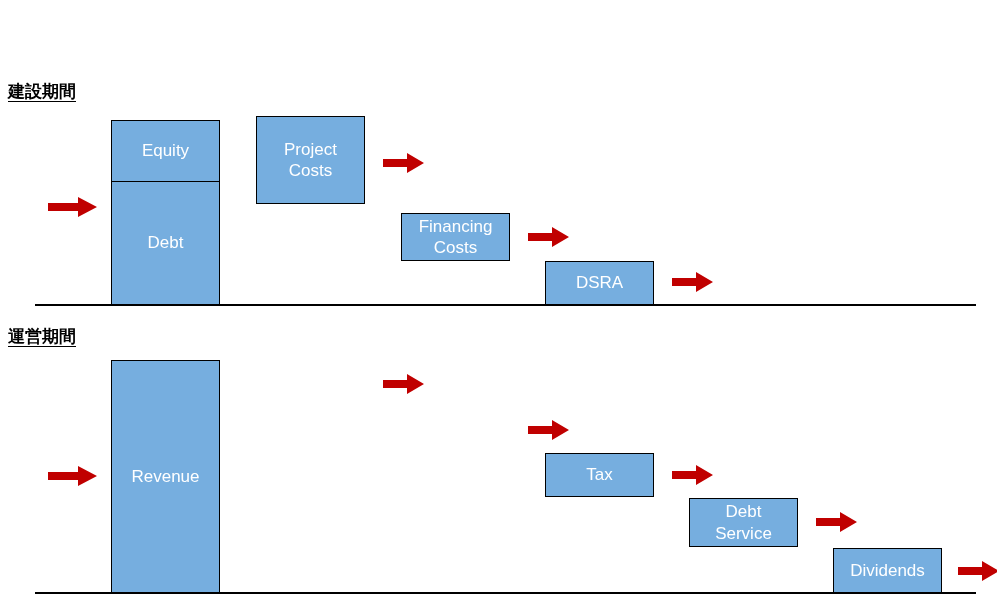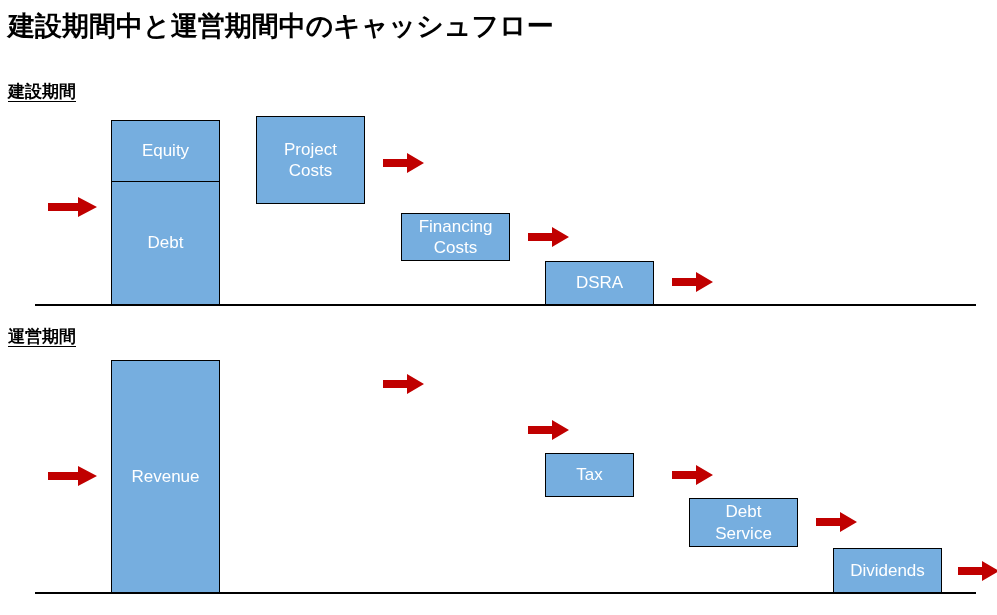--- a/index.html
+++ b/index.html
@@ -72,21 +72,20 @@
     position: absolute;
     display: block;
   }
   .arrow svg { display: block; }
 </style>
 </head>
 <body>
 
 <div id="canvas">
 
-  <div id="title">建設期間中と運営期間中のキャッシュフロー</div>
 
   <div class="section-label" style="left:8px; top:80px;">建設期間</div>
 
   <div class="baseline" style="left:35px; top:304px; width:941px;"></div>
 
   <div class="arrow" style="left:48px; top:196px;">
     <svg width="50" height="22" viewBox="0 0 50 22">
       <path d="M0,7 L30,7 L30,1 L49,11 L30,21 L30,15 L0,15 Z" fill="#C00000"></path>
     </svg>
   </div>
@@ -140,21 +139,21 @@
     </svg>
   </div>
 
 
   <div class="arrow" style="left:528px; top:419px;">
     <svg width="42" height="22" viewBox="0 0 42 22">
       <path d="M0,7 L24,7 L24,1 L41,11 L24,21 L24,15 L0,15 Z" fill="#C00000"></path>
     </svg>
   </div>
 
-  <div class="block" style="left:545px; top:453px; width:89px; height:44px;">Tax</div>
+  <div class="block" style="left:545px; top:453px; width:109px; height:44px;">Tax</div>
 
   <div class="arrow" style="left:672px; top:464px;">
     <svg width="42" height="22" viewBox="0 0 42 22">
       <path d="M0,7 L24,7 L24,1 L41,11 L24,21 L24,15 L0,15 Z" fill="#C00000"></path>
     </svg>
   </div>
 
   <div class="block" style="left:689px; top:498px; width:109px; height:49px;">Debt
 Service</div>
 

